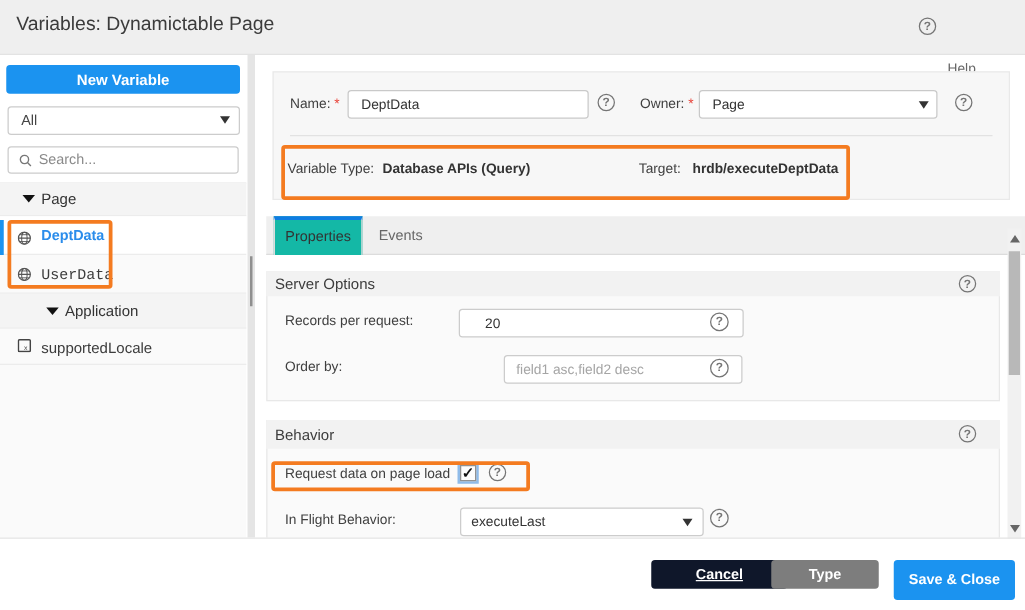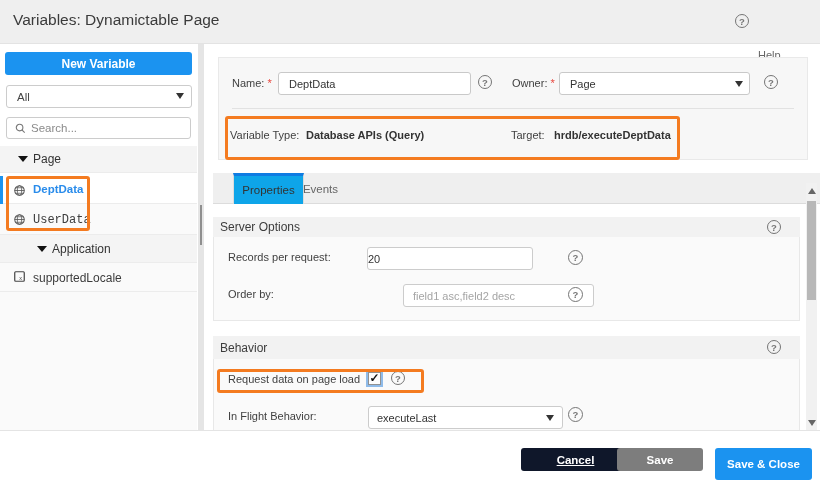--- a/index.html
+++ b/index.html
@@ -96,32 +96,32 @@
   <div class="abs" style="left:735px;top:81px;width:0;height:0;border-left:4.5px solid transparent;border-right:4.5px solid transparent;border-top:6px solid #333;"></div>
   <div class="qicon" style="left:764px;top:75px;width:14px;height:14px;">?</div>
   <div class="abs" style="left:232px;top:108px;width:562px;height:1px;background:#e2e2e2;"></div>
   <div class="abs lbl" style="left:230px;top:129px;">Variable Type:</div>
   <div class="abs bld" style="left:306px;top:129px;">Database APIs (Query)</div>
   <div class="abs lbl" style="left:511px;top:129px;">Target:</div>
   <div class="abs bld" style="left:554px;top:129px;">hrdb/executeDeptData</div>
   <div class="orange" style="left:225px;top:116px;width:455px;height:44px;"></div>
 
   <div class="abs" style="left:213px;top:173px;width:607px;height:31px;background:#efefef;border-bottom:1px solid #dcdcdc;"></div>
-  <div class="abs" style="left:233px;top:173px;width:71px;height:31px;background:#0ea5e9;border:1px solid #dcdcdc;border-bottom:none;border-top:3px solid #0f7ce2;
+  <div class="abs" style="left:219px;top:173px;width:71px;height:31px;background:#14b8a6;border:1px solid #dcdcdc;border-bottom:none;border-top:3px solid #0f7ce2;
        display:flex;align-items:center;justify-content:center;font-size:11.5px;color:#333;">Properties</div>
   <div class="abs" style="left:293px;top:173px;width:55px;height:31px;display:flex;align-items:center;justify-content:center;font-size:11.5px;color:#666;">Events</div>
 
   <div class="abs" style="left:213px;top:217px;width:587px;height:104px;background:#fafafa;border:1px solid #e8e8e8;"></div>
   <div class="abs" style="left:213px;top:217px;width:587px;height:20px;background:#f2f2f2;display:flex;align-items:center;">
     <span style="margin-left:7px;font-size:12px;color:#3c3c3c;">Server Options</span>
   </div>
   <div class="qicon" style="left:767px;top:220px;width:14px;height:14px;">?</div>
   <div class="abs lbl" style="left:228px;top:251px;">Records per request:</div>
-  <div class="abs" style="left:367px;top:247px;width:166px;height:23px;background:#fff;border:1px solid #ccc;border-radius:3px;
-       display:flex;align-items:center;font-size:11px;color:#333;">20</div>
+  <div class="abs" style="left:367px;top:247px;width:228px;height:23px;background:#fff;border:1px solid #ccc;border-radius:3px;
+       display:flex;align-items:center;padding-left:20px;font-size:11px;color:#333;">20</div>
   <div class="qicon" style="left:568px;top:250px;width:15px;height:15px;">?</div>
   <div class="abs lbl" style="left:228px;top:288px;">Order by:</div>
   <div class="abs" style="left:367px;top:284px;width:191px;height:23px;background:#fff;border:1px solid #ccc;border-radius:3px;
        display:flex;align-items:center;padding-left:9px;font-size:11px;color:#a5a5a5;margin-left:36px;">field1 asc,field2 desc</div>
   <div class="qicon" style="left:568px;top:287px;width:15px;height:15px;">?</div>
 
   <div class="abs" style="left:213px;top:336px;width:587px;height:94px;background:#fafafa;border:1px solid #e8e8e8;border-bottom:none;"></div>
   <div class="abs" style="left:213px;top:336px;width:587px;height:23px;background:#f2f2f2;display:flex;align-items:center;">
     <span style="margin-left:7px;font-size:12px;color:#3c3c3c;">Behavior</span>
   </div>
@@ -140,17 +140,17 @@
   <div class="abs" style="left:806px;top:183px;width:11px;height:248px;background:#f1f1f1;"></div>
   <div class="abs" style="left:808px;top:188px;width:0;height:0;border-left:4px solid transparent;border-right:4px solid transparent;border-bottom:6px solid #666;"></div>
   <div class="abs" style="left:807px;top:201px;width:9px;height:99px;background:#b8b8b8;"></div>
   <div class="abs" style="left:808px;top:420px;width:0;height:0;border-left:4px solid transparent;border-right:4px solid transparent;border-top:6px solid #666;"></div>
 
   <div class="abs" style="left:0;top:430px;width:820px;height:1px;background:#e4e4e4;"></div>
 
   <div class="abs" style="left:521px;top:448px;width:109px;height:23px;background:#0f172a;border-radius:3px;color:#fff;
        font-size:11.5px;font-weight:bold;display:flex;align-items:center;justify-content:center;text-decoration:underline;">Cancel</div>
   <div class="abs" style="left:617px;top:448px;width:86px;height:23px;background:#7d7d7d;border-radius:3px;color:#fff;
-       font-size:11.5px;font-weight:bold;display:flex;align-items:center;justify-content:center;">Save</div>
+       font-size:11.5px;font-weight:bold;display:flex;align-items:center;justify-content:center;">Type</div>
   <div class="abs" style="left:715px;top:448px;width:97px;height:32px;background:#1b93f0;border-radius:3px;color:#fff;
        font-size:11.5px;font-weight:bold;display:flex;align-items:center;justify-content:center;">Save &amp; Close</div>
 
 </div>
 
 </body></html>

